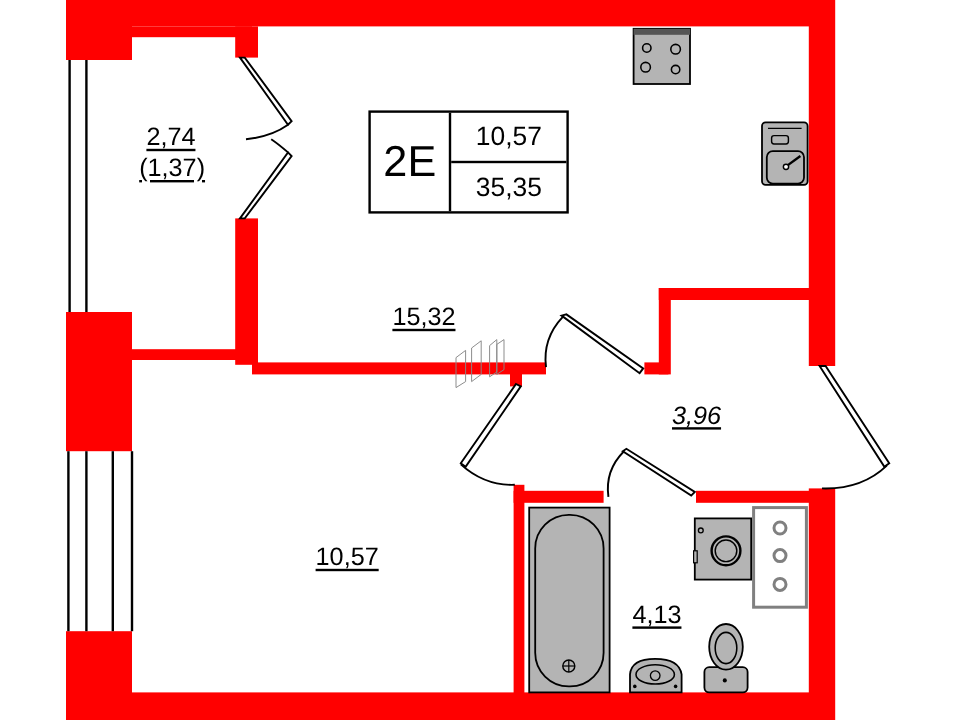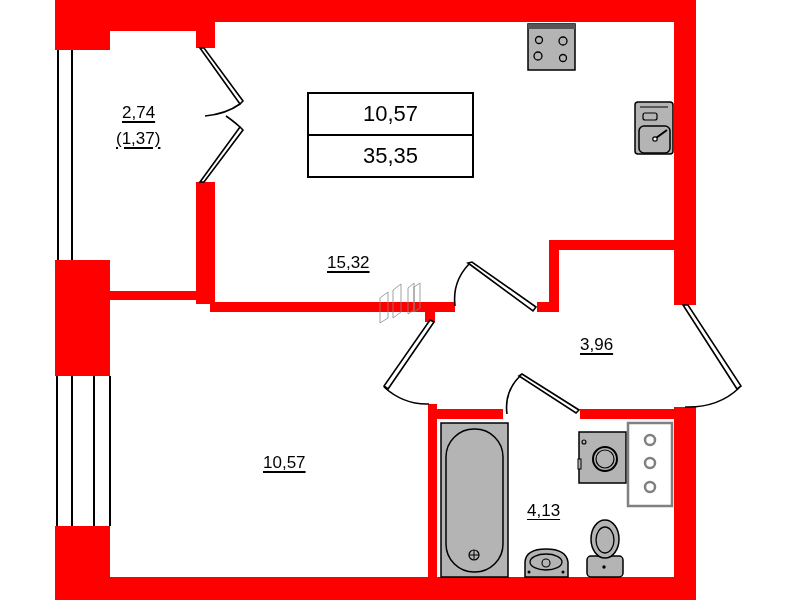--- a/index.html
+++ b/index.html
@@ -6,21 +6,21 @@
   body { width: 800px; height: 600px; overflow: hidden; position: relative; font-family: "Liberation Sans", sans-serif; }
   #plan { position: absolute; left: 0; top: 0; width: 800px; height: 600px; }
   .wall { fill: #ff0000; }
   .door-leaf { fill: #ffffff; stroke: #000000; stroke-width: 1.6; }
   .swing { fill: none; stroke: #000000; stroke-width: 1.6; }
   .fixture { fill: #b4b4b4; stroke: #000000; stroke-width: 1.5; }
   .fixture-dark { fill: #555555; }
   .counter { fill: #ffffff; stroke: #808080; stroke-width: 2.5; }
   .knob { fill: #ffffff; stroke: #808080; stroke-width: 2.5; }
   .window-line { stroke: #000000; stroke-width: 2; }
-  .label { position: absolute; font-size: 17px; color: #000; text-decoration: underline; text-decoration-thickness: 1.5px; text-underline-offset: 3px; white-space: nowrap; line-height: 1; }
+  .label { position: absolute; font-size: 21px; color: #000; text-decoration: underline; text-decoration-thickness: 1.5px; text-underline-offset: 3px; white-space: nowrap; line-height: 1; }
   .apt-box { position: absolute; left: 307px; top: 92px; width: 167px; height: 86px; border: 2px solid #000; box-sizing: border-box; background: #fff; display: flex; }
   .apt-code { width: 65px; border-right: 2px solid #000; display: flex; align-items: center; justify-content: center; font-size: 36px; }
   .apt-vals { flex: 1; display: flex; flex-direction: column; }
   .apt-vals div { flex: 1; display: flex; align-items: center; justify-content: center; font-size: 22px; border-bottom: 2px solid #000; }
   .apt-vals div:last-child { border-bottom: none; }
 </style>
 </head>
 <body>
 
 <svg id="plan" viewBox="0 0 800 600" xmlns="http://www.w3.org/2000/svg">
@@ -154,24 +154,25 @@
   </g>
   <g>
     <rect class="counter" x="628" y="423" width="44" height="83"></rect>
     <circle class="knob" cx="650" cy="440" r="5"></circle>
     <circle class="knob" cx="650" cy="463" r="5"></circle>
     <circle class="knob" cx="650" cy="487" r="5"></circle>
   </g>
 </svg>
 
 <div class="apt-box">
+  <div class="apt-code">2E</div>
   <div class="apt-vals">
     <div>10,57</div>
     <div>35,35</div>
   </div>
 </div>
 
 <div class="label" style="left:122px; top:104px;">2,74</div>
 <div class="label" style="left:116px; top:130px;text-align:right;">(1,37)</div>
 <div class="label" style="left:327px; top:234px;margin-top:20px;">15,32</div>
-<div class="label" style="left:580px; top:336px;">3,96</div>
+<div class="label" style="left:560px; top:336px;font-style:italic;">3,96</div>
 <div class="label" style="left:263px; top:454px;">10,57</div>
 <div class="label" style="left:527px; top:502px;text-decoration:underline;">4,13</div>
 
 </body></html>

